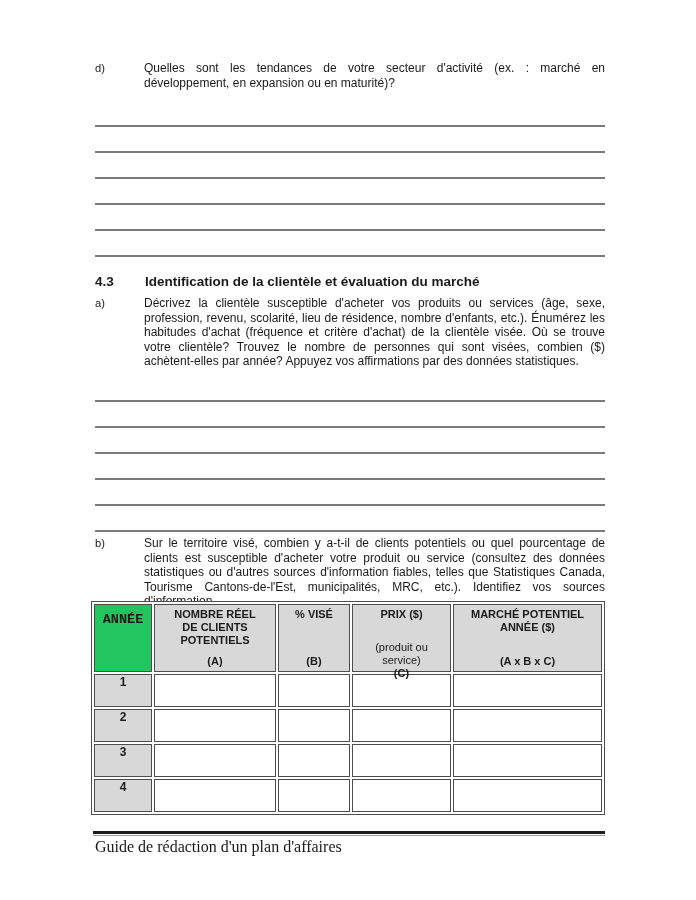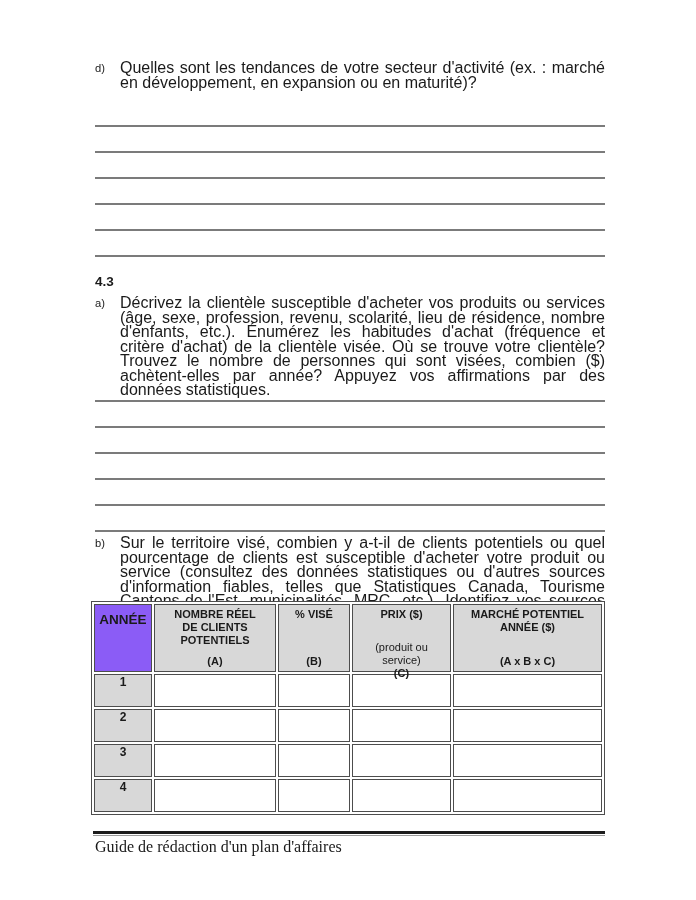--- a/index.html
+++ b/index.html
@@ -8,21 +8,21 @@
     width:696px;height:900px;
     background:#ffffff;
     font-family:"Liberation Sans","DejaVu Sans",sans-serif;
     color:#1a1a1a;
     overflow:hidden;
   }
   .abs{position:absolute;}
   
   .qblock{display:flex;align-items:flex-start;width:510px;}
   .qlabel{width:25px;flex-shrink:0;font-size:11.2px;line-height:14.5px;}
-  .qtext{flex:1;font-size:16px;line-height:14.5px;text-align:justify;}
+  .qtext{flex:1;font-size:12px;line-height:14.5px;text-align:justify;margin-left:24px;}
   
   .answer-line{height:24px;border-bottom:2px solid #7b7b7b;}
   
   .heading{display:flex;width:510px;font-weight:bold;font-size:13.5px;line-height:17px;}
   .heading .num{width:50px;flex-shrink:0;}
   
   table.mtable{
     border-collapse:separate;
     border-spacing:2px;
     border:1px solid #4d4d4d;
@@ -38,22 +38,22 @@
   th.hcell{background:#d8d8d8;font-weight:bold;}
   .hwrap{
     display:flex;flex-direction:column;justify-content:space-between;
     height:60px;padding:3px 16px;
     font-size:11px;line-height:13px;text-align:center;
   }
   .hwrap .htitle{font-weight:bold;}
   .hwrap .hsub{font-weight:normal;font-size:11px;line-height:13px;margin-top:20px;}
   .hwrap .hcode{font-weight:bold;}
   th.annee{
-    background:#8b5cf6;
-    font-family:Liberation Sans, sans-serif;
+    background:#22c55e;
+    font-family:Liberation Mono, monospace;
     font-size:13.5px;text-align:center;vertical-align:top;
   }
   th.annee .hwrap2{padding-top:7px;}
   td.rownum{
     background:#d8d8d8;text-align:center;vertical-align:middle;
     font-weight:bold;font-size:12px;height:31px;
   }
   td.blank{background:#ffffff;height:31px;}
   
   .footer-rule{
@@ -81,20 +81,21 @@
     <div class="answer-line"></div>
     <div class="answer-line"></div>
     <div class="answer-line"></div>
     <div class="answer-line"></div>
     <div class="answer-line"></div>
     <div class="answer-line"></div>
   </div>
 
   <div class="abs heading" style="left:95px;top:273px;">
     <span class="num">4.3</span>
+    <span>Identification de la clientèle et évaluation du marché</span>
   </div>
 
   <div class="abs qblock" style="left:95px;top:296px;">
     <span class="qlabel">a)</span>
     <span class="qtext">Décrivez la clientèle susceptible d'acheter vos produits ou services (âge, sexe, profession, revenu, scolarité, lieu de résidence, nombre d'enfants, etc.). Énumérez les habitudes d'achat (fréquence et critère d'achat) de la clientèle visée. Où se trouve votre clientèle? Trouvez le nombre de personnes qui sont visées, combien ($) achètent-elles par année? Appuyez vos affirmations par des données statistiques.</span>
   </div>
 
   <div class="abs" style="left:95px;top:376px;width:510px;">
     <div class="answer-line"></div>
     <div class="answer-line"></div>

